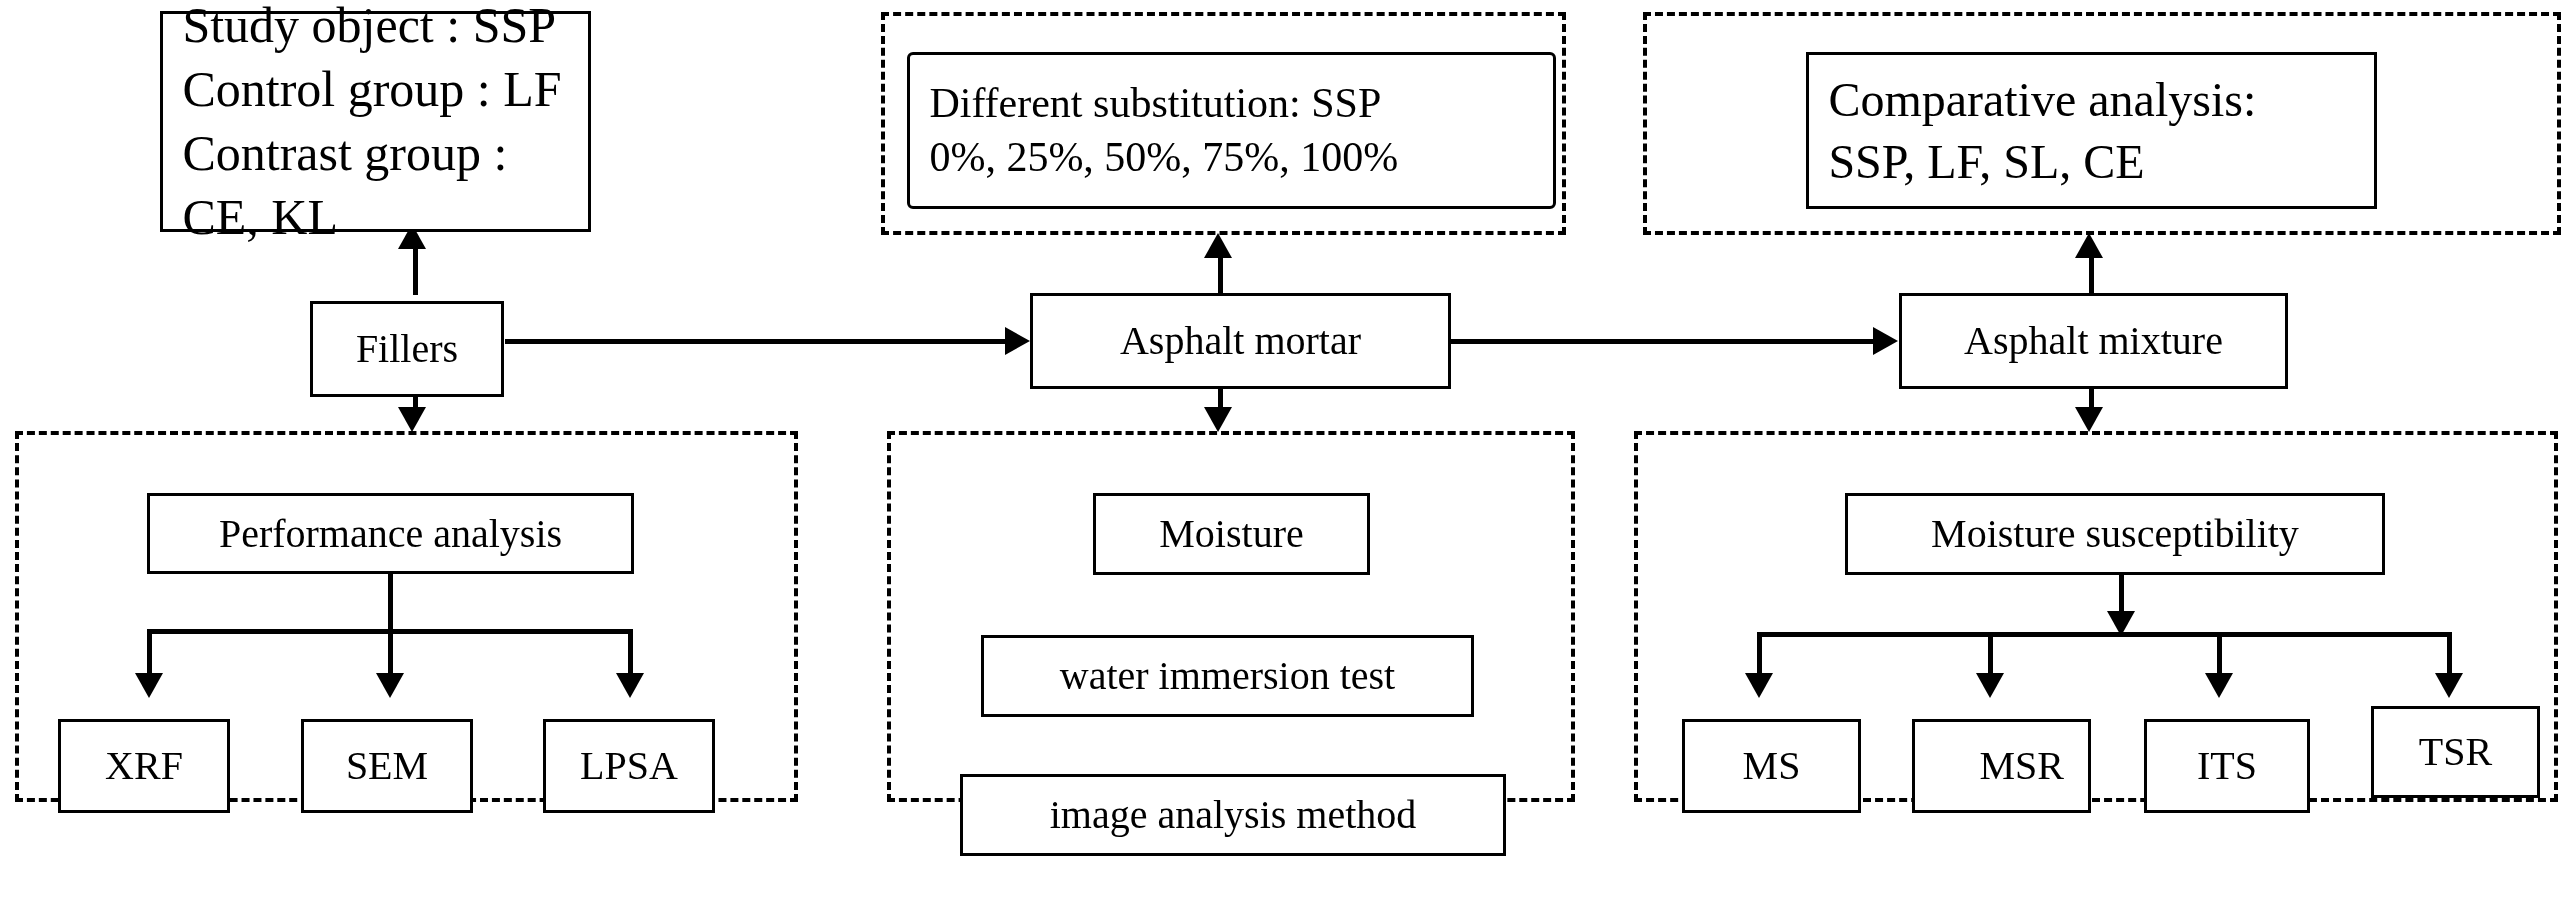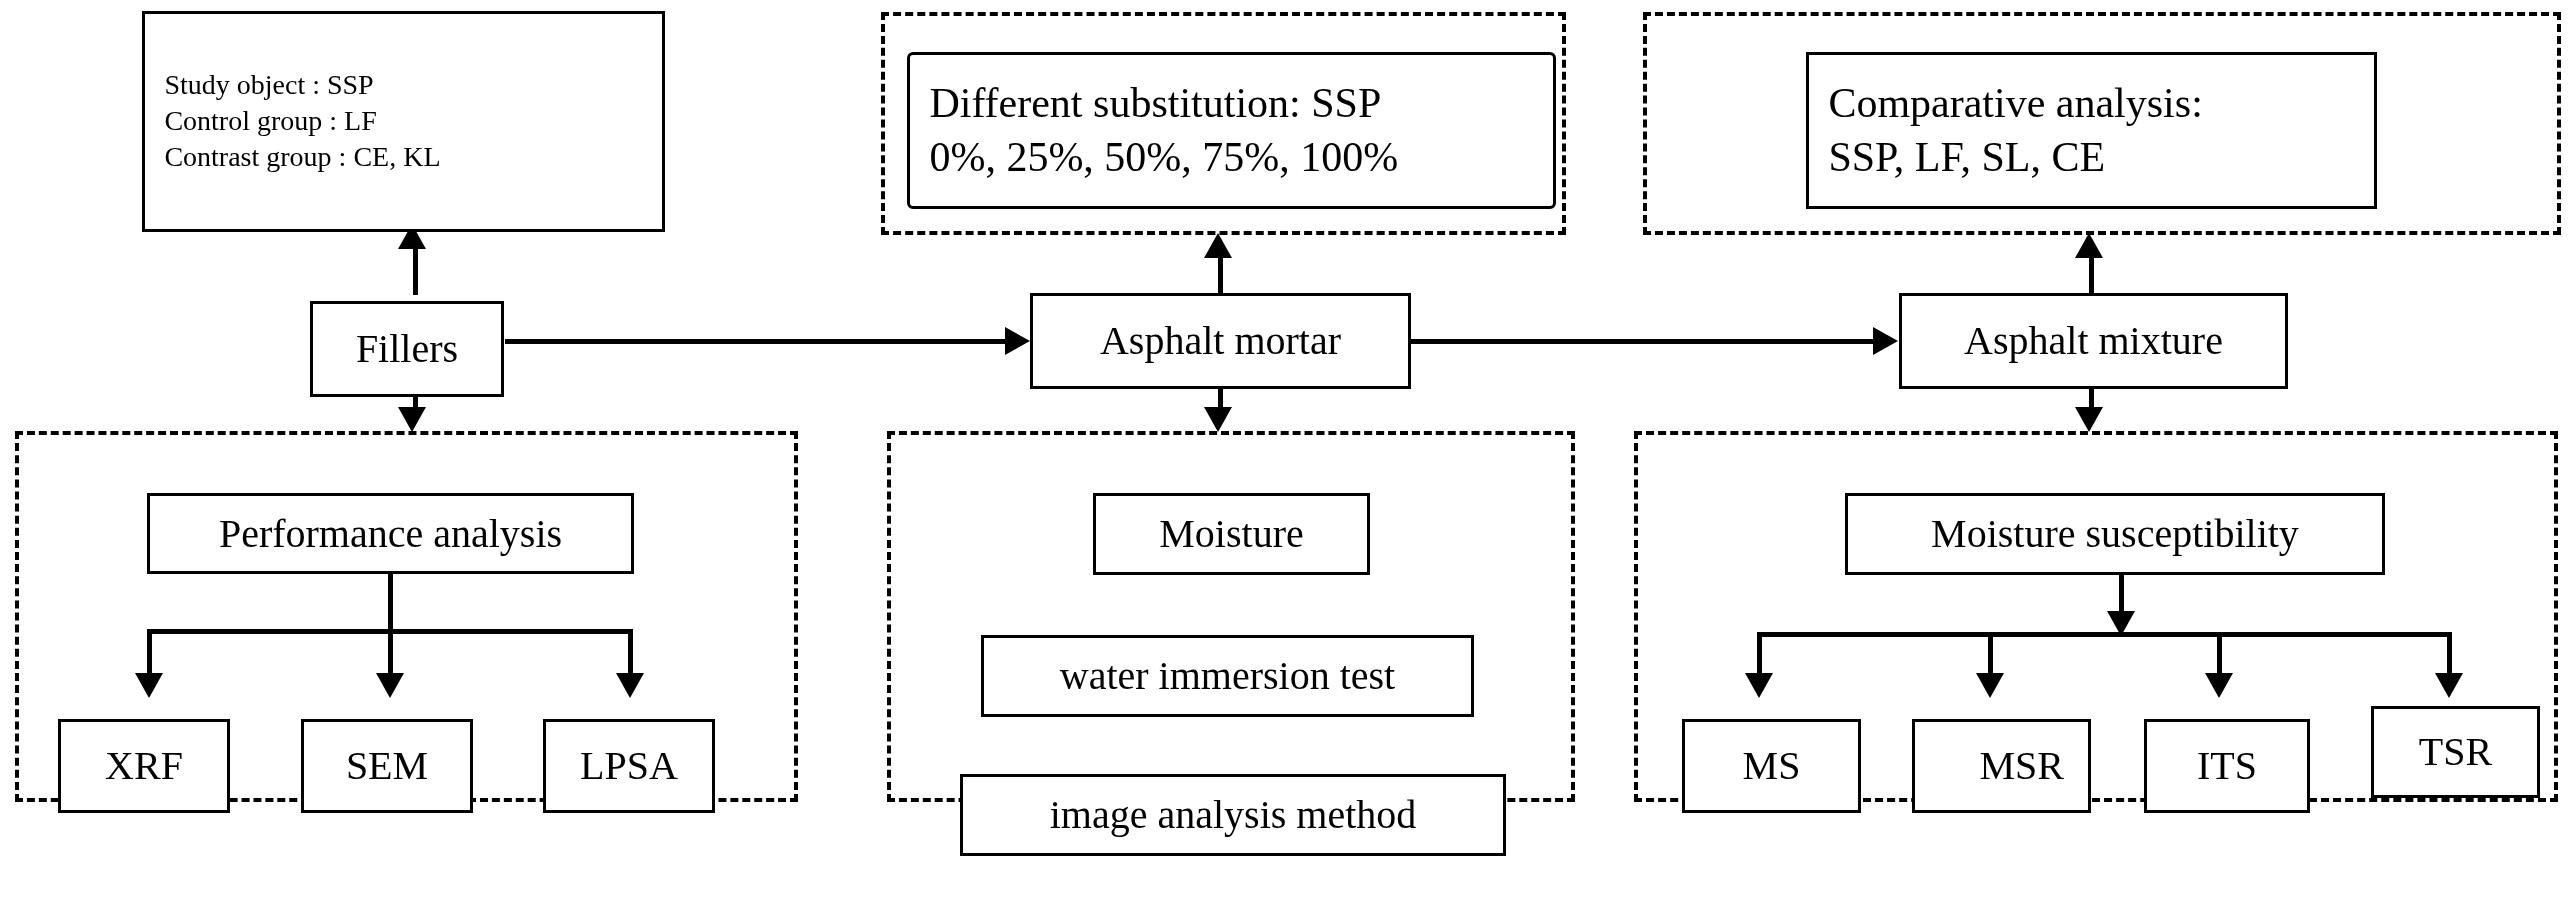--- a/index.html
+++ b/index.html
@@ -67,33 +67,33 @@
   <div class="group" style="left:881px;top:12px;width:685px;height:223px;"></div>
 
   <div class="group" style="left:1643px;top:12px;width:918px;height:223px;"></div>
 
   <div class="group" style="left:15px;top:431px;width:783px;height:371px;"></div>
 
   <div class="group" style="left:887px;top:431px;width:688px;height:371px;"></div>
 
   <div class="group" style="left:1634px;top:431px;width:924px;height:371px;"></div>
 
-  <div class="node left" style="left:142px;top:10.5px;width:523px;height:221px;font-size:28px;">Study object : SSP
+  <div class="node left" style="left:160px;top:10.5px;width:431px;height:221px;font-size:50px;">Study object : SSP
 Control group : LF
 Contrast group : CE, KL</div>
 
   <div class="node left" style="left:907px;top:52px;width:649px;height:157px;font-size:42px;border-radius:6px;">Different substitution: SSP
 0%, 25%, 50%, 75%, 100%</div>
 
-  <div class="node left" style="left:1806px;top:52px;width:571px;height:157px;font-size:42px;">Comparative analysis:
+  <div class="node left" style="left:1806px;top:52px;width:571px;height:157px;font-size:48px;">Comparative analysis:
 SSP, LF, SL, CE</div>
 
   <div class="node" style="left:310px;top:293px;width:194px;height:96px;margin-top:8px;">Fillers</div>
 
-  <div class="node" style="left:1030px;top:293px;width:381px;height:96px;">Asphalt mortar</div>
+  <div class="node" style="left:1030px;top:293px;width:421px;height:96px;">Asphalt mortar</div>
 
   <div class="node" style="left:1899px;top:293px;width:389px;height:96px;">Asphalt mixture</div>
 
   <div class="line-v" style="left:413px;top:247px;height:48px;"></div>
   <div class="arrow-up" style="left:398px;top:224px;"></div>
 
   <div class="line-h" style="left:505px;top:339px;width:502px;"></div>
   <div class="arrow-right" style="left:1005px;top:327px;"></div>
 
   <div class="line-h" style="left:1411px;top:339px;width:463px;"></div>

